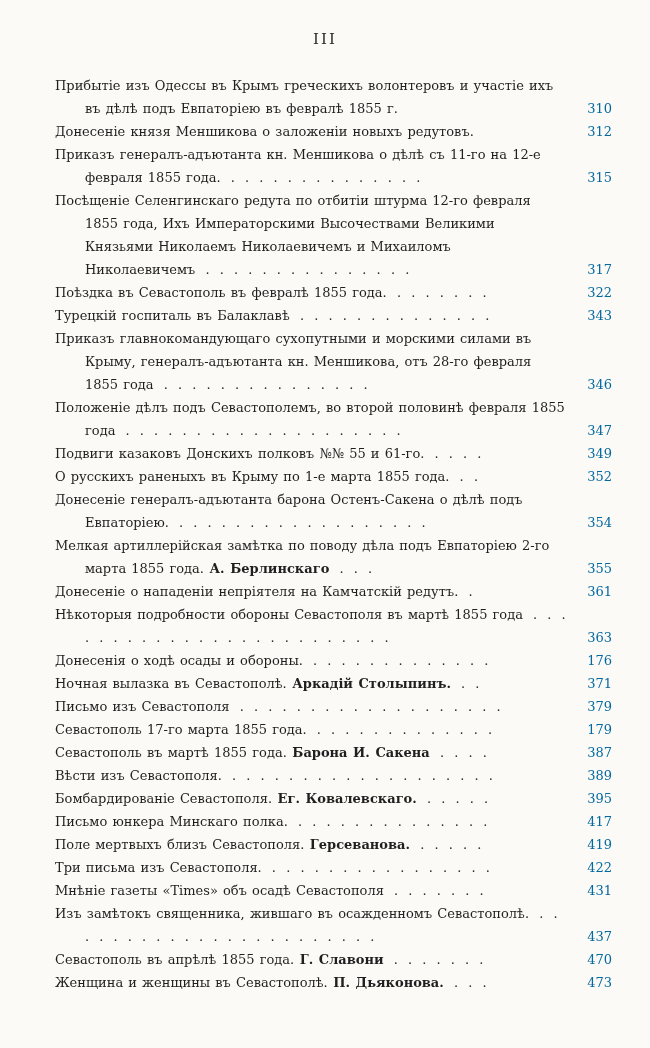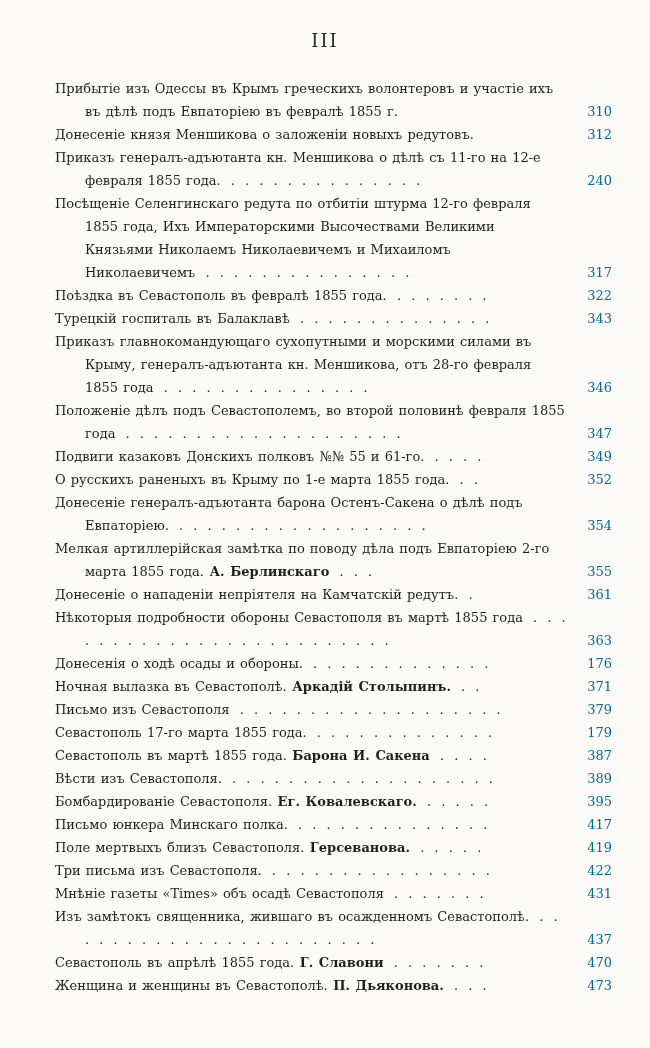--- a/index.html
+++ b/index.html
@@ -17,21 +17,21 @@
     color: #1f1f1f;
     box-sizing: border-box;
     padding: 30px 38px 20px 55px;
     overflow: hidden;
   }
   .folio {
     text-align: center;
     margin-left: -55px;
     margin-right: -38px;
     margin-bottom: 26px;
-    font-size: 18px;
+    font-size: 15px;
     letter-spacing: 2px;
     color: #2a2a2a;
   }
   .toc {
     font-size: 13px;
     line-height: 23px;
     word-spacing: 1px;
   }
   .toc-entry {
     position: relative;
@@ -56,21 +56,21 @@
   }
 </style>
 </head>
 <body>
 
 <div class="page">
   <div class="folio">III</div>
   <div class="toc" id="toc">
       <div class="toc-entry"><span class="entry-text"><span class="title">Прибытіе изъ Одессы въ Крымъ греческихъ волонтеровъ и участіе ихъ въ дѣлѣ подъ Евпаторіею въ февралѣ 1855 г.</span><span class="dots"></span></span><span class="pagenum">310</span></div>
       <div class="toc-entry"><span class="entry-text"><span class="title">Донесеніе князя Меншикова о заложеніи новыхъ редутовъ.</span><span class="dots"></span></span><span class="pagenum">312</span></div>
-      <div class="toc-entry"><span class="entry-text"><span class="title">Приказъ генералъ-адъютанта кн. Меншикова о дѣлѣ съ 11-го на 12-е февраля 1855 года.</span><span class="dots"> . . . . . . . . . . . . . .</span></span><span class="pagenum">240</span></div>
+      <div class="toc-entry"><span class="entry-text"><span class="title">Приказъ генералъ-адъютанта кн. Меншикова о дѣлѣ съ 11-го на 12-е февраля 1855 года.</span><span class="dots"> . . . . . . . . . . . . . .</span></span><span class="pagenum">315</span></div>
       <div class="toc-entry"><span class="entry-text"><span class="title">Посѣщеніе Селенгинскаго редута по отбитіи штурма 12-го февраля 1855 года, Ихъ Императорскими Высочествами Великими Князьями Николаемъ Николаевичемъ и Михаиломъ Николаевичемъ</span><span class="dots"> . . . . . . . . . . . . . . .</span></span><span class="pagenum">317</span></div>
       <div class="toc-entry"><span class="entry-text"><span class="title">Поѣздка въ Севастополь въ февралѣ 1855 года.</span><span class="dots"> . . . . . . .</span></span><span class="pagenum">322</span></div>
       <div class="toc-entry"><span class="entry-text"><span class="title">Турецкій госпиталь въ Балаклавѣ</span><span class="dots"> . . . . . . . . . . . . . .</span></span><span class="pagenum">343</span></div>
       <div class="toc-entry"><span class="entry-text"><span class="title">Приказъ главнокомандующаго сухопутными и морскими силами въ Крыму, генералъ-адъютанта кн. Меншикова, отъ 28-го февраля 1855 года</span><span class="dots"> . . . . . . . . . . . . . . .</span></span><span class="pagenum">346</span></div>
       <div class="toc-entry"><span class="entry-text"><span class="title">Положеніе дѣлъ подъ Севастополемъ, во второй половинѣ февраля 1855 года</span><span class="dots"> . . . . . . . . . . . . . . . . . . . .</span></span><span class="pagenum">347</span></div>
       <div class="toc-entry"><span class="entry-text"><span class="title">Подвиги казаковъ Донскихъ полковъ №№ 55 и 61-го.</span><span class="dots"> . . . .</span></span><span class="pagenum">349</span></div>
       <div class="toc-entry"><span class="entry-text"><span class="title">О русскихъ раненыхъ въ Крыму по 1-е марта 1855 года.</span><span class="dots"> . .</span></span><span class="pagenum">352</span></div>
       <div class="toc-entry"><span class="entry-text"><span class="title">Донесеніе генералъ-адъютанта барона Остенъ-Сакена о дѣлѣ подъ Евпаторіею.</span><span class="dots"> . . . . . . . . . . . . . . . . . .</span></span><span class="pagenum">354</span></div>
       <div class="toc-entry"><span class="entry-text"><span class="title">Мелкая артиллерійская замѣтка по поводу дѣла подъ Евпаторіею 2-го марта 1855 года.</span><span class="author">&nbsp;А. Берлинскаго</span><span class="dots"> . . .</span></span><span class="pagenum">355</span></div>
       <div class="toc-entry"><span class="entry-text"><span class="title">Донесеніе о нападеніи непріятеля на Камчатскій редутъ.</span><span class="dots"> .</span></span><span class="pagenum">361</span></div>

